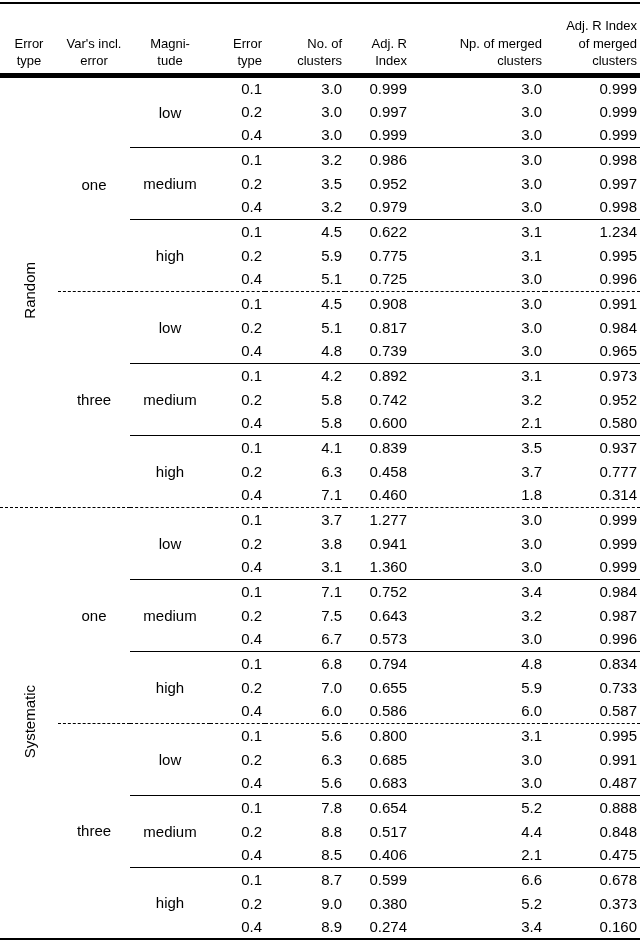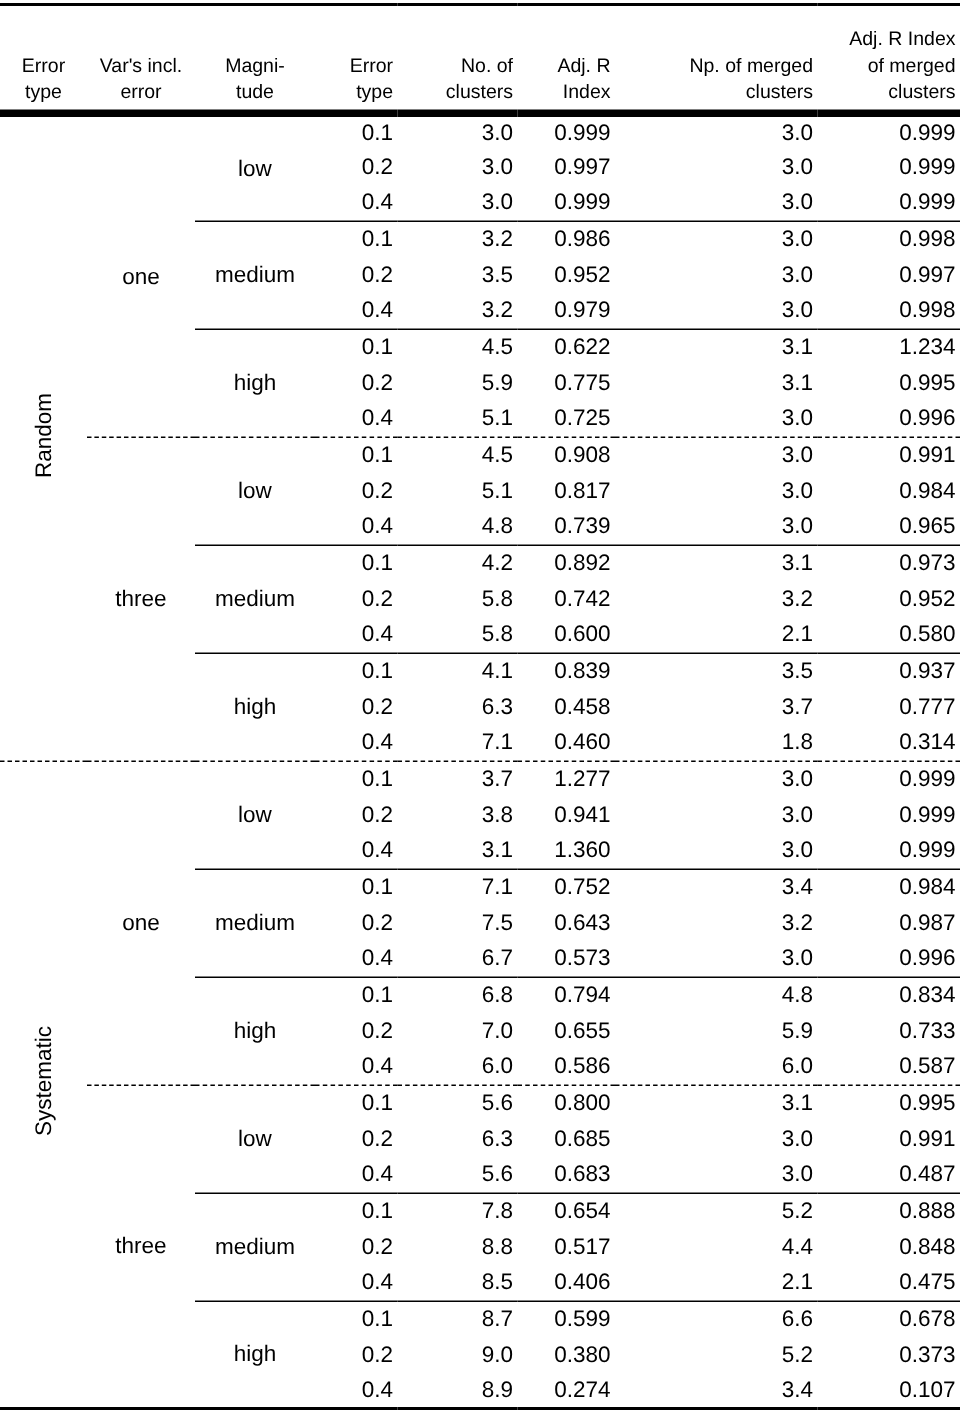--- a/index.html
+++ b/index.html
@@ -367,17 +367,17 @@
           <td class="num">9.0</td>
           <td class="num">0.380</td>
           <td class="num">5.2</td>
           <td class="num">0.373</td>
         </tr>
         <tr>
           <td class="num">0.4</td>
           <td class="num">8.9</td>
           <td class="num">0.274</td>
           <td class="num">3.4</td>
-          <td class="num">0.107</td>
+          <td class="num">0.160</td>
         </tr>
       </tbody>
   </table>
 </div>
 
 </body></html>

